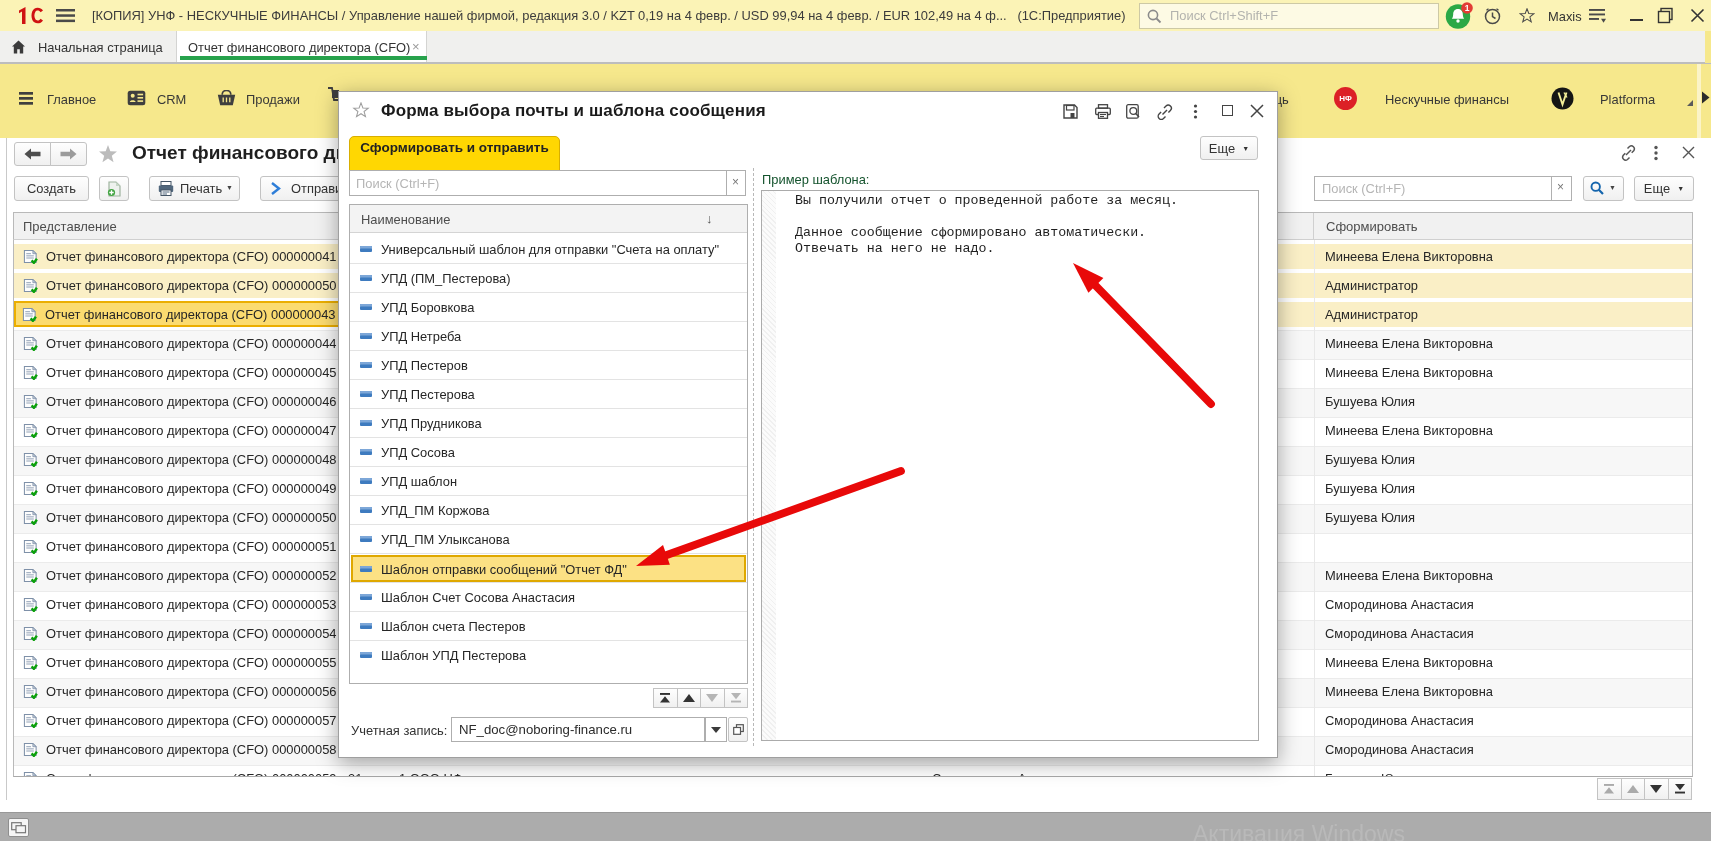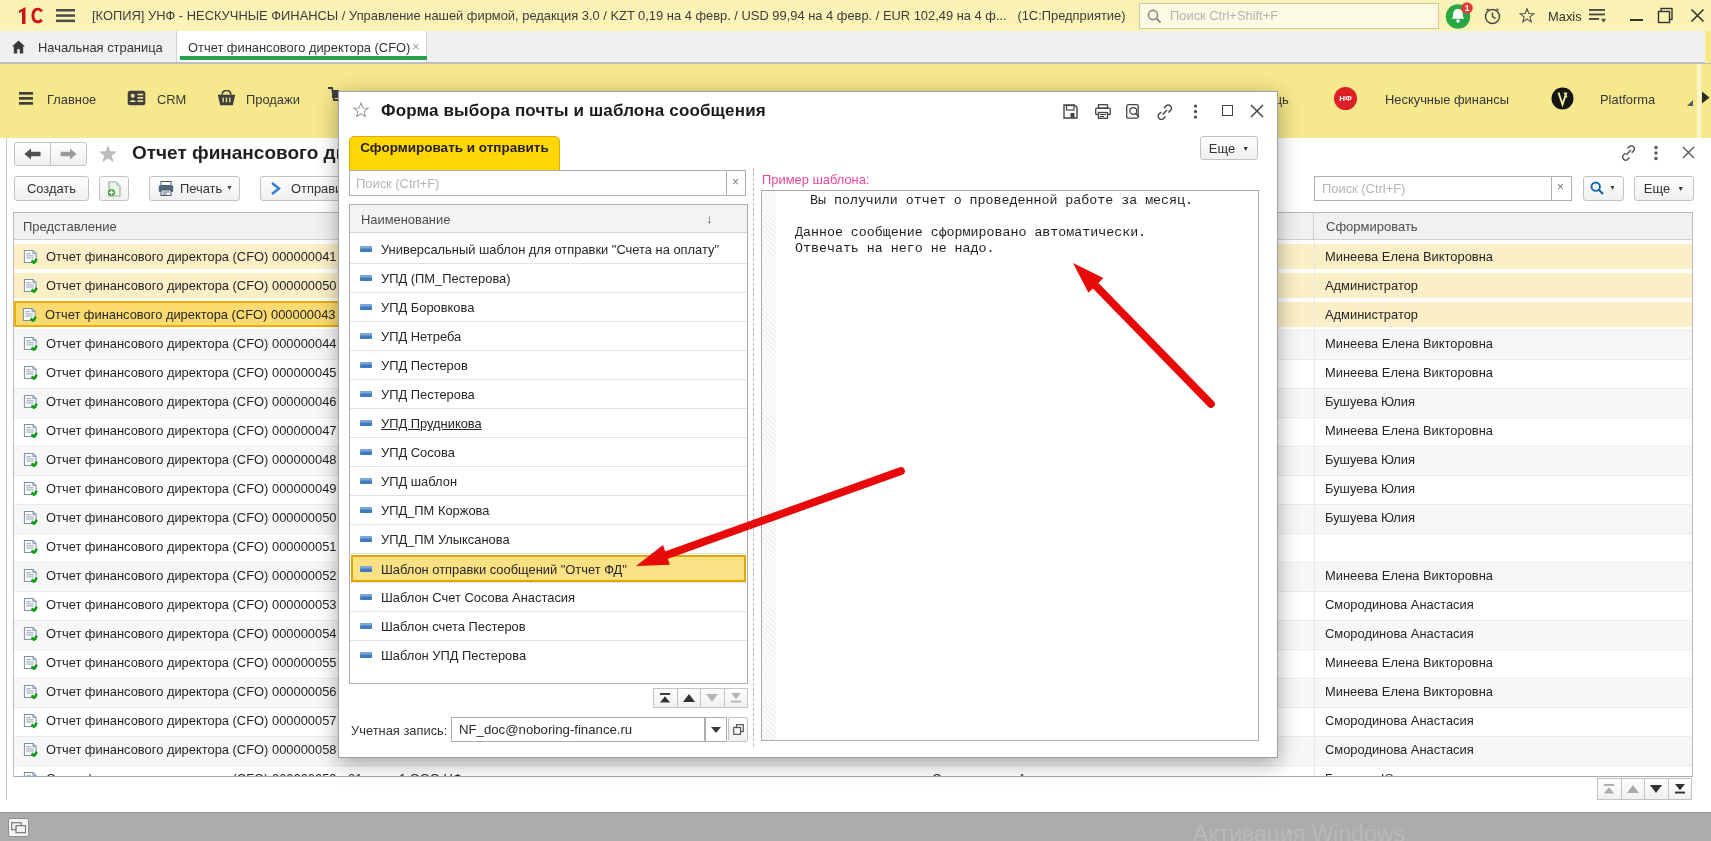--- a/index.html
+++ b/index.html
@@ -408,21 +408,21 @@
 <div class="abs" style="left:360px;top:333px;width:12px;height:6px;background:#3e7bbf;border-radius:1px;box-shadow:inset 0 2.5px 0 #7da7d8;"></div>
 <div class="row-txt" style="left:381px;top:329px;">УПД Нетреба</div>
 <div class="abs" style="left:350px;top:379px;width:397px;height:1px;background:#e3e3e3;"></div>
 <div class="abs" style="left:360px;top:362px;width:12px;height:6px;background:#3e7bbf;border-radius:1px;box-shadow:inset 0 2.5px 0 #7da7d8;"></div>
 <div class="row-txt" style="left:381px;top:358px;">УПД Пестеров</div>
 <div class="abs" style="left:350px;top:408px;width:397px;height:1px;background:#e3e3e3;"></div>
 <div class="abs" style="left:360px;top:391px;width:12px;height:6px;background:#3e7bbf;border-radius:1px;box-shadow:inset 0 2.5px 0 #7da7d8;"></div>
 <div class="row-txt" style="left:381px;top:387px;">УПД Пестерова</div>
 <div class="abs" style="left:350px;top:437px;width:397px;height:1px;background:#e3e3e3;"></div>
 <div class="abs" style="left:360px;top:420px;width:12px;height:6px;background:#3e7bbf;border-radius:1px;box-shadow:inset 0 2.5px 0 #7da7d8;"></div>
-<div class="row-txt" style="left:381px;top:416px;text-decoration:underline;">УПД Прудникова</div>
+<div class="row-txt" style="left:381px;top:416px;">УПД Прудникова</div>
 <div class="abs" style="left:350px;top:466px;width:397px;height:1px;background:#e3e3e3;"></div>
 <div class="abs" style="left:360px;top:449px;width:12px;height:6px;background:#3e7bbf;border-radius:1px;box-shadow:inset 0 2.5px 0 #7da7d8;"></div>
 <div class="row-txt" style="left:381px;top:445px;">УПД Сосова</div>
 <div class="abs" style="left:350px;top:495px;width:397px;height:1px;background:#e3e3e3;"></div>
 <div class="abs" style="left:360px;top:478px;width:12px;height:6px;background:#3e7bbf;border-radius:1px;box-shadow:inset 0 2.5px 0 #7da7d8;"></div>
 <div class="row-txt" style="left:381px;top:474px;">УПД шаблон</div>
 <div class="abs" style="left:350px;top:524px;width:397px;height:1px;background:#e3e3e3;"></div>
 <div class="abs" style="left:360px;top:507px;width:12px;height:6px;background:#3e7bbf;border-radius:1px;box-shadow:inset 0 2.5px 0 #7da7d8;"></div>
 <div class="row-txt" style="left:381px;top:503px;">УПД_ПМ Коржова</div>
 <div class="abs" style="left:350px;top:553px;width:397px;height:1px;background:#e3e3e3;"></div>
@@ -466,23 +466,23 @@
 <div class="abs" style="left:705px;top:717px;width:22px;height:25px;background:#fff;border:1px solid #aeaeae;"></div>
 <svg class="abs" style="left:711px;top:727px" width="10" height="6" viewBox="0 0 10 6">
     <path d="M0 0 L10 0 L5 6 Z" fill="#3a3a3a"></path>
   </svg>
 <div class="btn" style="left:728px;top:717px;width:20px;height:25px;border-radius:2px;"></div>
 <svg class="abs" style="left:733px;top:724px" width="11" height="11" viewBox="0 0 11 11">
 <rect x="3.5" y="0.7" width="6.8" height="6.8" fill="none" stroke="#555" stroke-width="1.2"></rect>
 <rect x="0.7" y="3.5" width="6.8" height="6.8" fill="#fff" stroke="#555" stroke-width="1.2"></rect>
 </svg>
 <div class="abs" style="left:753px;top:168px;width:1px;height:578px;border-left:1px dashed #b8b8b8;"></div>
-<div class="abs" style="left:762px;top:172px;color:#ec4899;">Пример шаблона:</div>
+<div class="abs" style="left:762px;top:172px;color:#14532d;">Пример шаблона:</div>
 <div class="abs" style="left:761px;top:190px;width:498px;height:551px;border:1px solid #ababab;background:#fff;"></div>
 <div class="abs" style="left:762px;top:191px;width:14px;height:549px;background:repeating-linear-gradient(45deg,#f0f0f0 0 1px,#fbfbfb 1px 3.5px);"></div>
-<div class="abs" style="left:795px;top:193px;font-family:'Liberation Mono',monospace;font-size:13.3px;color:#1f1f1f;white-space:nowrap;margin-left:15px;">Вы получили отчет о проведенной работе за месяц.</div>
+<div class="abs" style="left:795px;top:193px;font-family:'Liberation Mono',monospace;font-size:13.3px;color:#1f1f1f;white-space:nowrap;">Вы получили отчет о проведенной работе за месяц.</div>
 <div class="abs" style="left:795px;top:225px;font-family:'Liberation Mono',monospace;font-size:13.3px;color:#1f1f1f;white-space:nowrap;">Данное сообщение сформировано автоматически.</div>
 <div class="abs" style="left:795px;top:241px;font-family:'Liberation Mono',monospace;font-size:13.3px;color:#1f1f1f;white-space:nowrap;">Отвечать на него не надо.</div>
 <svg class="abs" style="left:0;top:0;pointer-events:none" width="1711" height="841" viewBox="0 0 1711 841">
 <line x1="1211" y1="404" x2="1094" y2="284" stroke="#e80909" stroke-width="7.8" stroke-linecap="round"></line>
 <polygon points="1073,263 1103.4,278.1 1088.4,292.8" fill="#e80909"></polygon>
 <line x1="901" y1="471" x2="664" y2="556" stroke="#e80909" stroke-width="7.8" stroke-linecap="round"></line>
 <polygon points="636,566 663,544.9 669.9,564.8" fill="#e80909"></polygon>
 </svg>
 </body></html>

